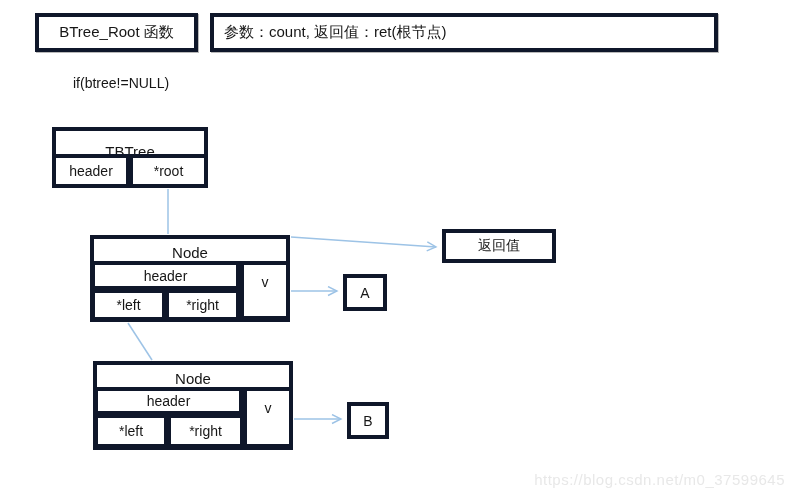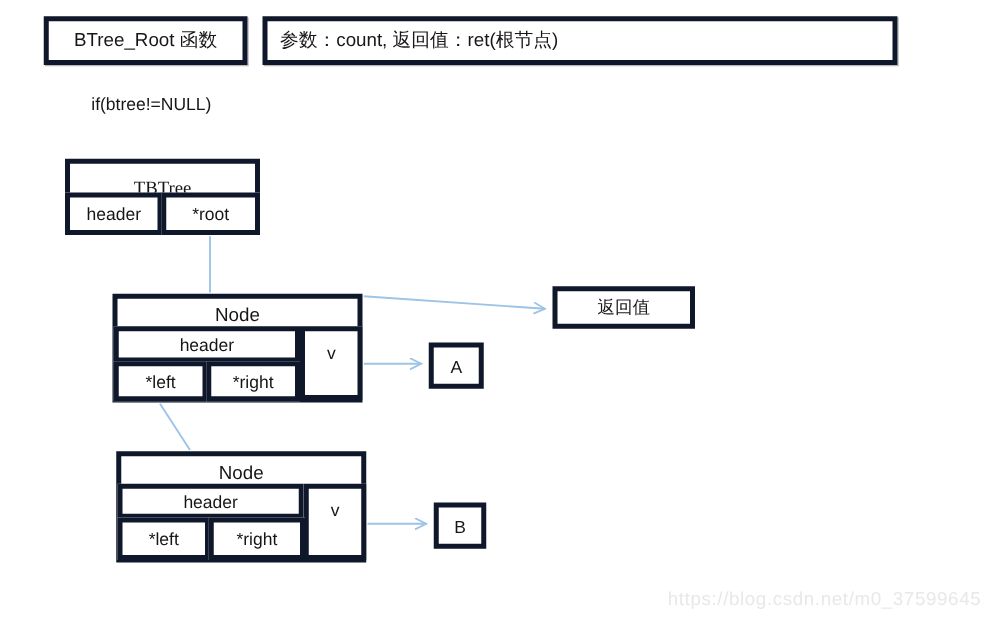--- a/index.html
+++ b/index.html
@@ -64,21 +64,21 @@
   <div class="box shadowed" style="left:35px;top:13px;width:163px;height:39px;font-size:15px;">
     <span>BTree_Root 函数</span>
   </div>
   <div class="box shadowed left-align" style="left:210px;top:13px;width:508px;height:39px;font-size:15px;">
     <span>参数：count, 返回值：ret(根节点)</span>
   </div>
 
   <div class="plain-text" style="left:33px;top:75px;margin-left:40px;">if(btree!=NULL)</div>
 
   <div class="box" style="left:52px;top:127px;width:156px;height:61px;">
-    <div class="title-row" style="height:40px;font-family:Liberation Serif, serif;">TBTree</div>
+    <div class="title-row" style="height:40px;">TBTree</div>
   </div>
   <div class="box" style="left:52px;top:154px;width:78px;height:34px;">
     <span>header</span>
   </div>
   <div class="box" style="left:129px;top:154px;width:79px;height:34px;">
     <span>*root</span>
   </div>
 
   <div class="box" style="left:90px;top:235px;width:200px;height:87px;">
     <div class="title-row" style="height:26px;">Node</div>

